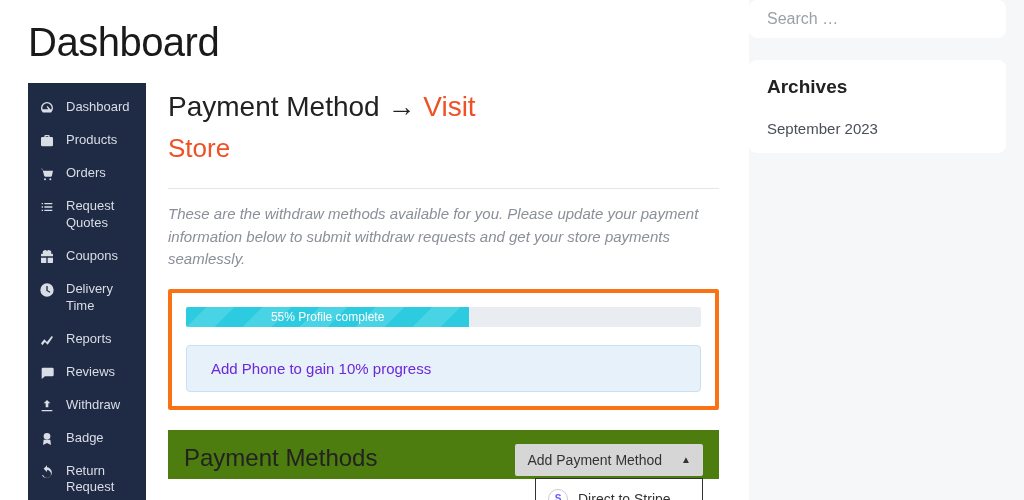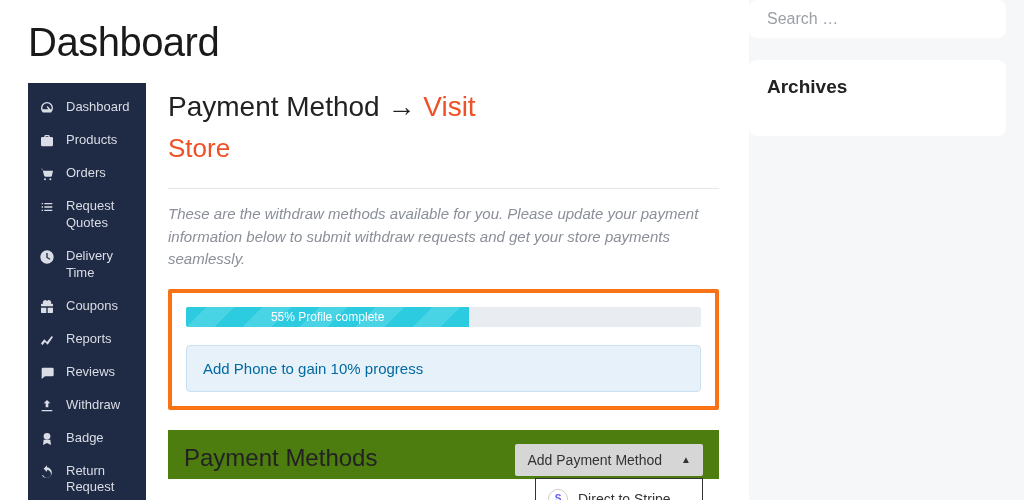--- a/index.html
+++ b/index.html
@@ -15,21 +15,21 @@
     .content { flex: 1; }
     .content-header { font-size: 28px; font-weight: 400; color: #222; margin: 8px 0 0; }
     .content-header .arrow { color: #222; }
     .content-header .link { color: #f05025; }
     .visit-store-2 { color: #f05025; font-size: 26px; margin-top: 10px; }
     .divider { border: 0; border-top: 1px solid #e6e6e6; margin: 24px 0 14px; }
     .desc { color: #8a8f98; font-style: italic; font-size: 15px; line-height: 1.5; margin-bottom: 18px; }
     .progress-card { border: 4px solid #f97316; border-radius: 2px; padding: 14px; margin-bottom: 20px; }
     .progress-track { height: 20px; background: #e9edf1; border-radius: 2px; position: relative; overflow: hidden; }
     .progress-fill { height: 100%; background: repeating-linear-gradient(-45deg,#2dcbe0 0 20px,#49d4e6 20px 40px); color: #fff; font-size: 12px; display: flex; align-items: center; justify-content: center; }
-    .alert { margin-top: 18px; background: #e6f1fa; border: 1px solid #c9e0f2; border-radius: 4px; padding: 14px 16px; color: #0369a1; font-size: 15px; }
+    .alert { margin-top: 18px; background: #e6f1fa; border: 1px solid #c9e0f2; border-radius: 4px; padding: 14px 24px; color: #6d28d9; font-size: 15px; }
     .pm-section { background: #4d7c0f; padding: 14px 16px 3px; display: flex; align-items: flex-start; justify-content: space-between; }
     .pm-title { font-size: 24px; font-weight: 400; color: #222; }
     .add-pm-wrap { position: relative; }
     .add-pm-btn { background: #d6d6d6; border: 0; padding: 8px 12px; font-size: 14px; color: #333; cursor: pointer; display: flex; align-items: center; gap: 19px; border-radius: 2px; }
     .add-pm-btn .tri { font-size: 10px; }
     .pm-dropdown { position: absolute; top: 34px; right: 0; background: #fff; border: 1px solid #333; width: 168px; z-index: 5; }
     .pm-option { display: flex; align-items: center; gap: 10px; padding: 10px 12px; cursor: pointer; font-size: 14px; color: #333; }
     .stripe-icon { width: 20px; height: 20px; border: 1px solid #ccc; border-radius: 50%; display: flex; align-items: center; justify-content: center; font-size: 10px; font-weight: bold; color: #635bff; }
     .pm-empty { padding: 22px 16px; font-size: 15px; color: #333; background: #fff; }
     .right-col { width: 275px; padding: 0 18px 0 0; background: #f6f7f9; }
@@ -77,32 +77,32 @@
           <span class="icon">
               <svg viewBox="0 0 24 24">
                 <path d="M4 6h2v2H4zM8 6h12v2H8zM4 11h2v2H4zM8 11h12v2H8zM4 16h2v2H4zM8 16h12v2H8z"></path>
               </svg>
             </span>
           <span>Request Quotes</span>
         </div>
         <div class="sidebar-item">
           <span class="icon">
               <svg viewBox="0 0 24 24">
+                <path d="M20 7h-2.18A3 3 0 0012 3.18 3 3 0 006.18 7H4a1 1 0 00-1 1v3h18V8a1 1 0 00-1-1zM3 13v7a1 1 0 001 1h7v-8H3zm10 8h7a1 1 0 001-1v-7h-8v8z"></path>
+              </svg>
+            </span>
+          <span>Coupons</span>
+        </div>
+        <div class="sidebar-item">
+          <span class="icon">
+              <svg viewBox="0 0 24 24">
                 <path d="M12 2a10 10 0 100 20 10 10 0 000-20zm1 10.4l4 2.3-.75 1.3L11 13V6h2v6.4z"></path>
               </svg>
             </span>
           <span>Delivery Time</span>
-        </div>
-        <div class="sidebar-item">
-          <span class="icon">
-              <svg viewBox="0 0 24 24">
-                <path d="M20 7h-2.18A3 3 0 0012 3.18 3 3 0 006.18 7H4a1 1 0 00-1 1v3h18V8a1 1 0 00-1-1zM3 13v7a1 1 0 001 1h7v-8H3zm10 8h7a1 1 0 001-1v-7h-8v8z"></path>
-              </svg>
-            </span>
-          <span>Coupons</span>
         </div>
         <div class="sidebar-item">
           <span class="icon">
               <svg viewBox="0 0 24 24">
                 <path d="M3 17l5-6 4 4 7-9 2 1.5L13 19l-4-4-4 5z"></path>
               </svg>
             </span>
           <span>Reports</span>
         </div>
         <div class="sidebar-item">
@@ -176,15 +176,16 @@
       </main>
     </div>
   </div>
 
   <aside class="right-col">
     <div class="widget search-box" style="padding:10px 18px;">
       <input type="text" placeholder="Search …" style="">
     </div>
     <div class="widget">
       <h3>Archives</h3>
+      <div class="archive-link">September 2023</div>
     </div>
   </aside>
 </div>
 
 </body></html>

